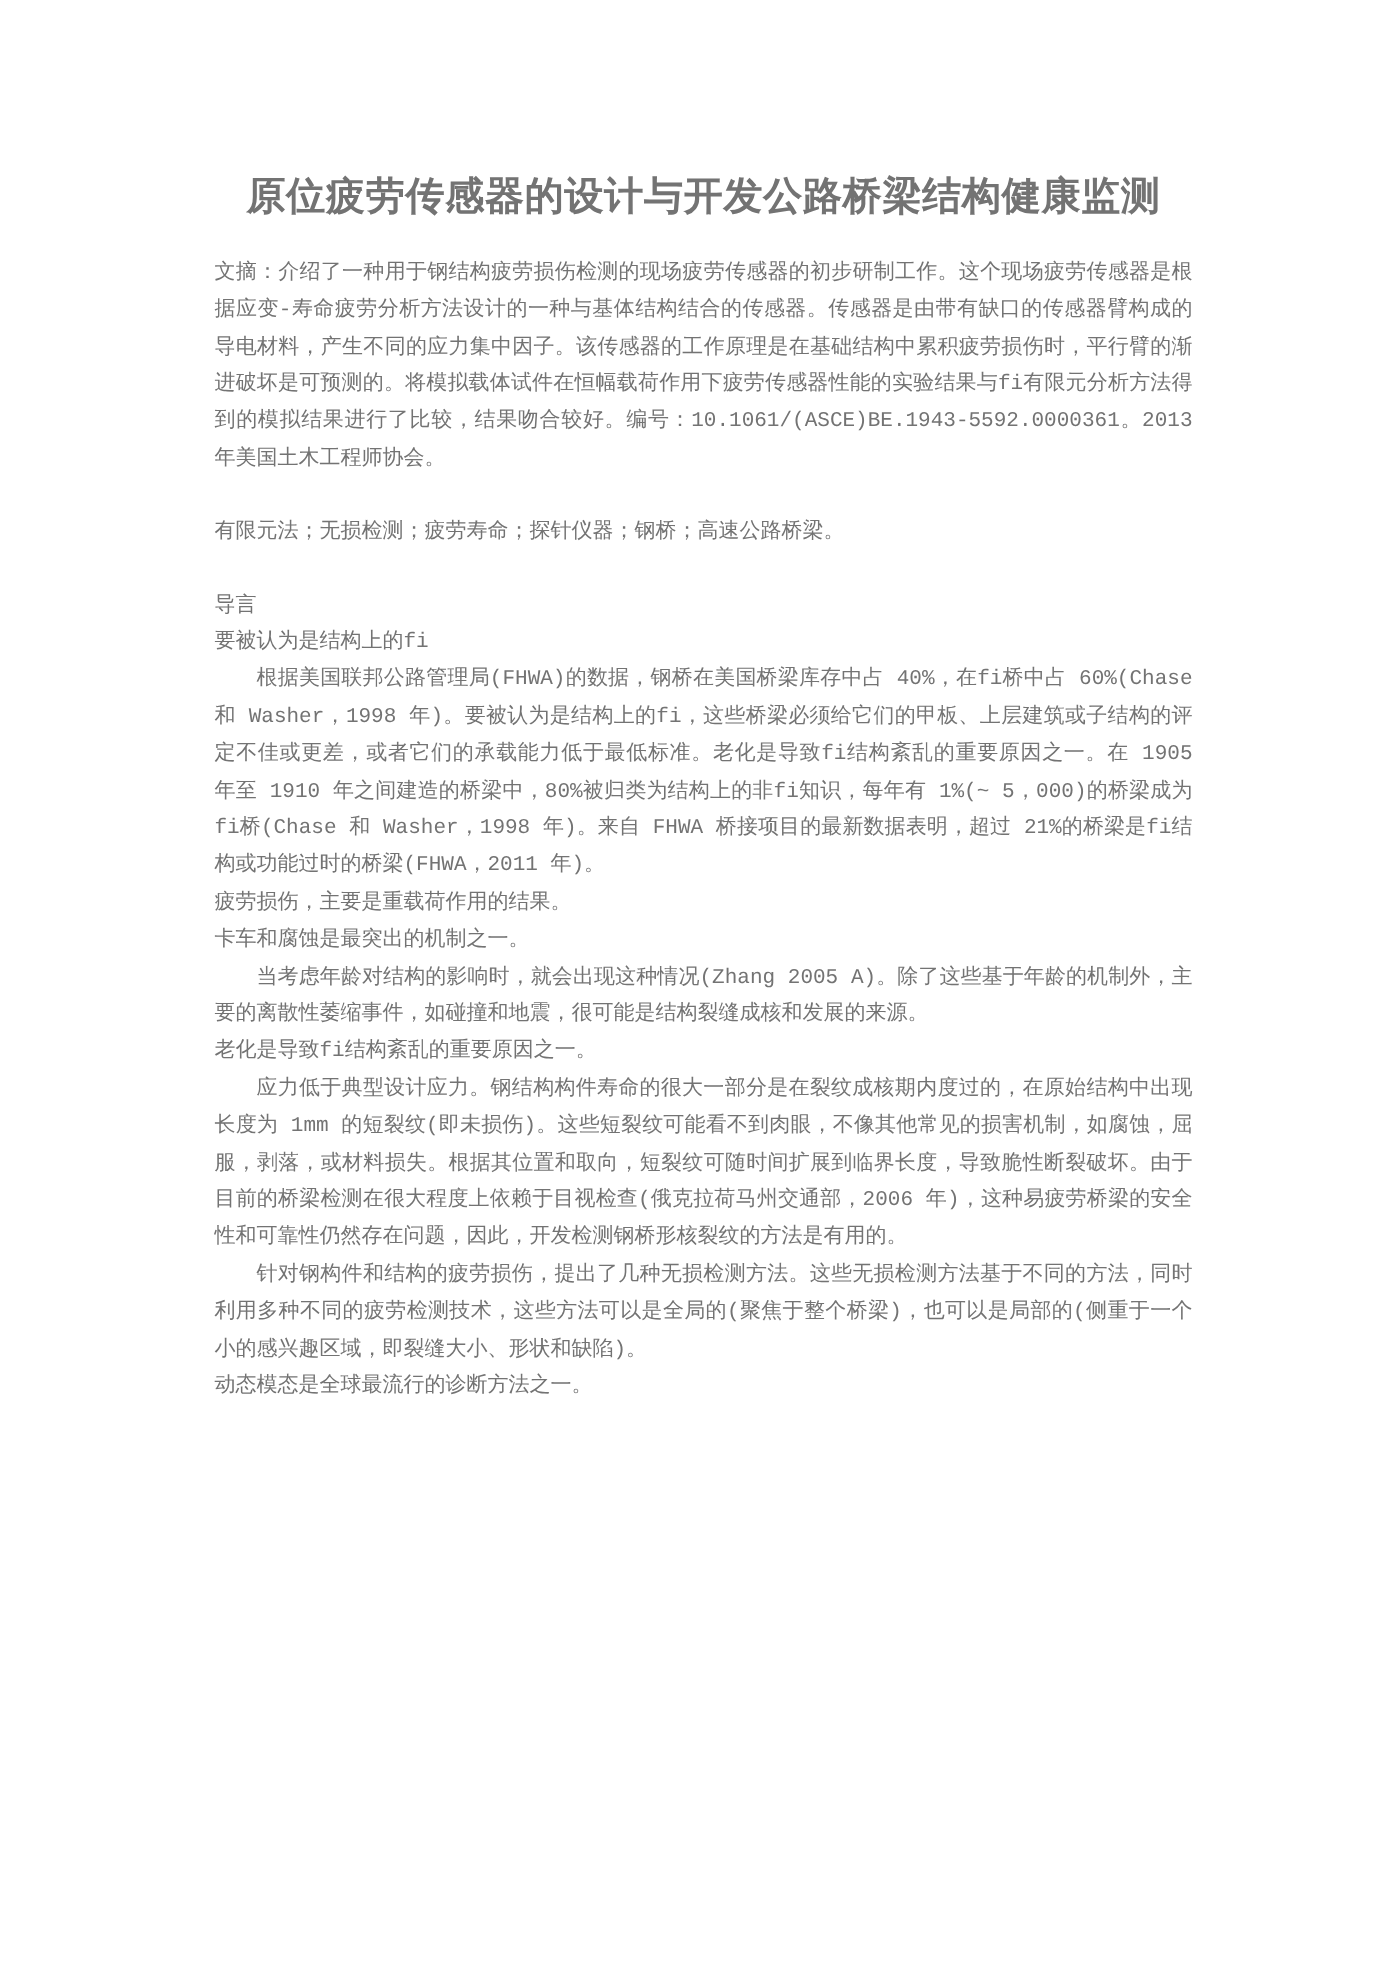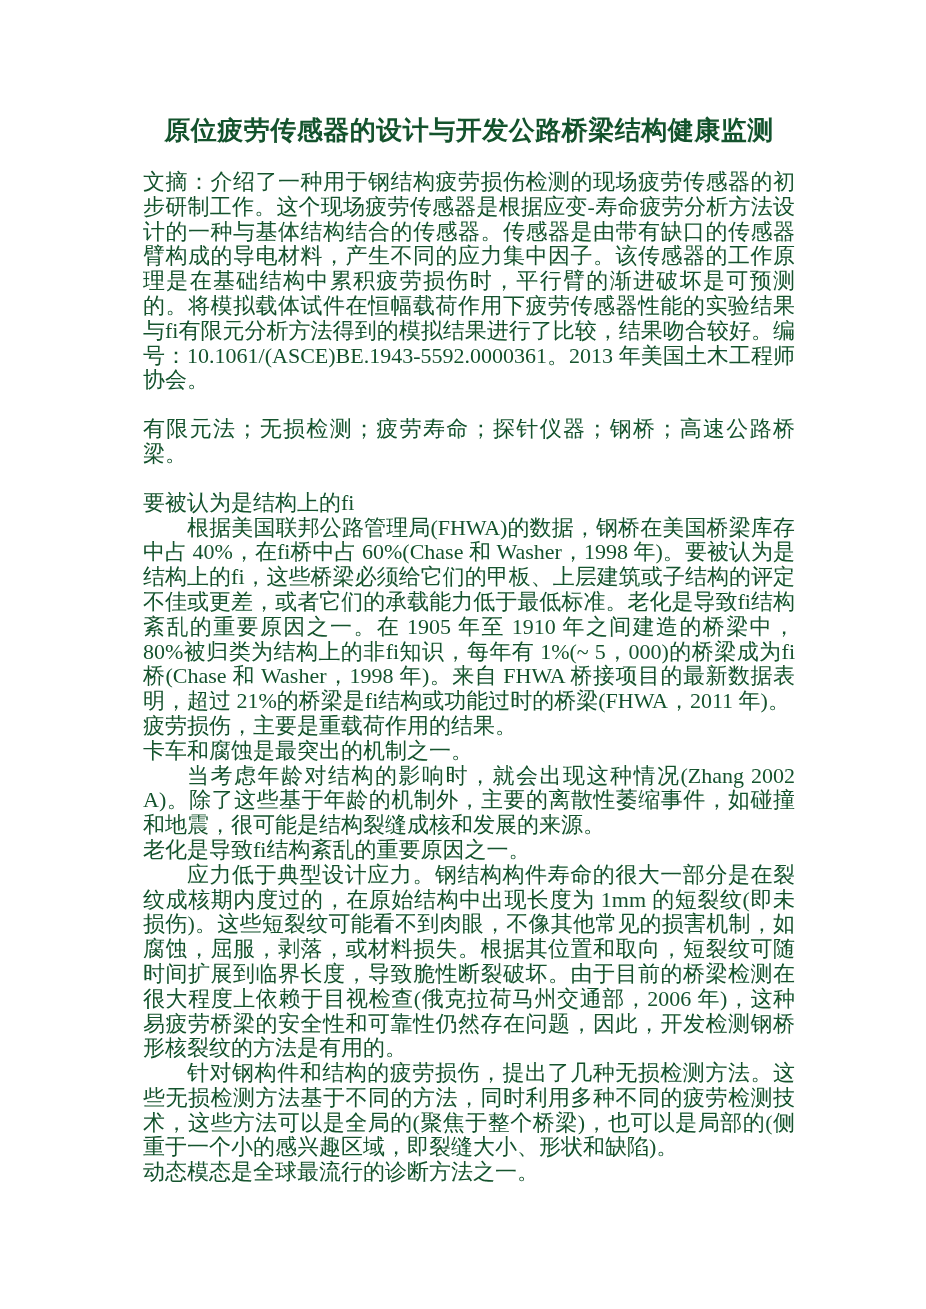--- a/index.html
+++ b/index.html
@@ -5,75 +5,77 @@
   html, body {
     margin: 0;
     padding: 0;
     background: #ffffff;
   }
   .page {
     position: relative;
     width: 926px;
     height: 1309px;
     background: #ffffff;
-    color: #14532d;
+    color: #737373;
     font-family: "Liberation Serif", "DejaVu Serif", serif;
     overflow: hidden;
   }
   .content {
     position: absolute;
     left: 143px;
     top: 112px;
     width: 652px;
   }
   .doc-title {
     margin: 0 0 20px 0;
     font-size: 26px;
     font-weight: 700;
     line-height: 38px;
     text-align: center;
     letter-spacing: 0.5px;
   }
   .para {
     margin: 0;
-    font-size: 22px;
+    font-size: 14px;
     line-height: 24.8px;
     text-align: justify;
     text-justify: inter-ideograph;
     word-break: break-word;
+    font-family: Liberation Mono, monospace;
   }
   .indent {
     text-indent: 2em;
   }
   .gap-after {
     margin-bottom: 24px;
   }
 </style>
 </head>
 <body>
 
 <div class="page">
   <div class="content">
 
     <h1 class="doc-title">原位疲劳传感器的设计与开发公路桥梁结构健康监测</h1>
 
     <p class="para gap-after">文摘：介绍了一种用于钢结构疲劳损伤检测的现场疲劳传感器的初步研制工作。这个现场疲劳传感器是根据应变-寿命疲劳分析方法设计的一种与基体结构结合的传感器。传感器是由带有缺口的传感器臂构成的导电材料，产生不同的应力集中因子。该传感器的工作原理是在基础结构中累积疲劳损伤时，平行臂的渐进破坏是可预测的。将模拟载体试件在恒幅载荷作用下疲劳传感器性能的实验结果与fi有限元分析方法得到的模拟结果进行了比较，结果吻合较好。编号：10.1061/(ASCE)BE.1943-5592.0000361。2013 年美国土木工程师协会。</p>
 
     <p class="para gap-after">有限元法；无损检测；疲劳寿命；探针仪器；钢桥；高速公路桥梁。</p>
 
+    <p class="para">导言</p>
 
     <p class="para">要被认为是结构上的fi</p>
 
     <p class="para indent">根据美国联邦公路管理局(FHWA)的数据，钢桥在美国桥梁库存中占 40%，在fi桥中占 60%(Chase 和 Washer，1998 年)。要被认为是结构上的fi，这些桥梁必须给它们的甲板、上层建筑或子结构的评定不佳或更差，或者它们的承载能力低于最低标准。老化是导致fi结构紊乱的重要原因之一。在 1905 年至 1910 年之间建造的桥梁中，80%被归类为结构上的非fi知识，每年有 1%(~ 5，000)的桥梁成为fi桥(Chase 和 Washer，1998 年)。来自 FHWA 桥接项目的最新数据表明，超过 21%的桥梁是fi结构或功能过时的桥梁(FHWA，2011 年)。</p>
 
     <p class="para">疲劳损伤，主要是重载荷作用的结果。</p>
 
     <p class="para">卡车和腐蚀是最突出的机制之一。</p>
 
-    <p class="para indent">当考虑年龄对结构的影响时，就会出现这种情况(Zhang 2002 A)。除了这些基于年龄的机制外，主要的离散性萎缩事件，如碰撞和地震，很可能是结构裂缝成核和发展的来源。</p>
+    <p class="para indent">当考虑年龄对结构的影响时，就会出现这种情况(Zhang 2005 A)。除了这些基于年龄的机制外，主要的离散性萎缩事件，如碰撞和地震，很可能是结构裂缝成核和发展的来源。</p>
 
     <p class="para">老化是导致fi结构紊乱的重要原因之一。</p>
 
     <p class="para indent">应力低于典型设计应力。钢结构构件寿命的很大一部分是在裂纹成核期内度过的，在原始结构中出现长度为 1mm 的短裂纹(即未损伤)。这些短裂纹可能看不到肉眼，不像其他常见的损害机制，如腐蚀，屈服，剥落，或材料损失。根据其位置和取向，短裂纹可随时间扩展到临界长度，导致脆性断裂破坏。由于目前的桥梁检测在很大程度上依赖于目视检查(俄克拉荷马州交通部，2006 年)，这种易疲劳桥梁的安全性和可靠性仍然存在问题，因此，开发检测钢桥形核裂纹的方法是有用的。</p>
 
 
     <p class="para indent">针对钢构件和结构的疲劳损伤，提出了几种无损检测方法。这些无损检测方法基于不同的方法，同时利用多种不同的疲劳检测技术，这些方法可以是全局的(聚焦于整个桥梁)，也可以是局部的(侧重于一个小的感兴趣区域，即裂缝大小、形状和缺陷)。</p>
 
     <p class="para">动态模态是全球最流行的诊断方法之一。</p>
 

